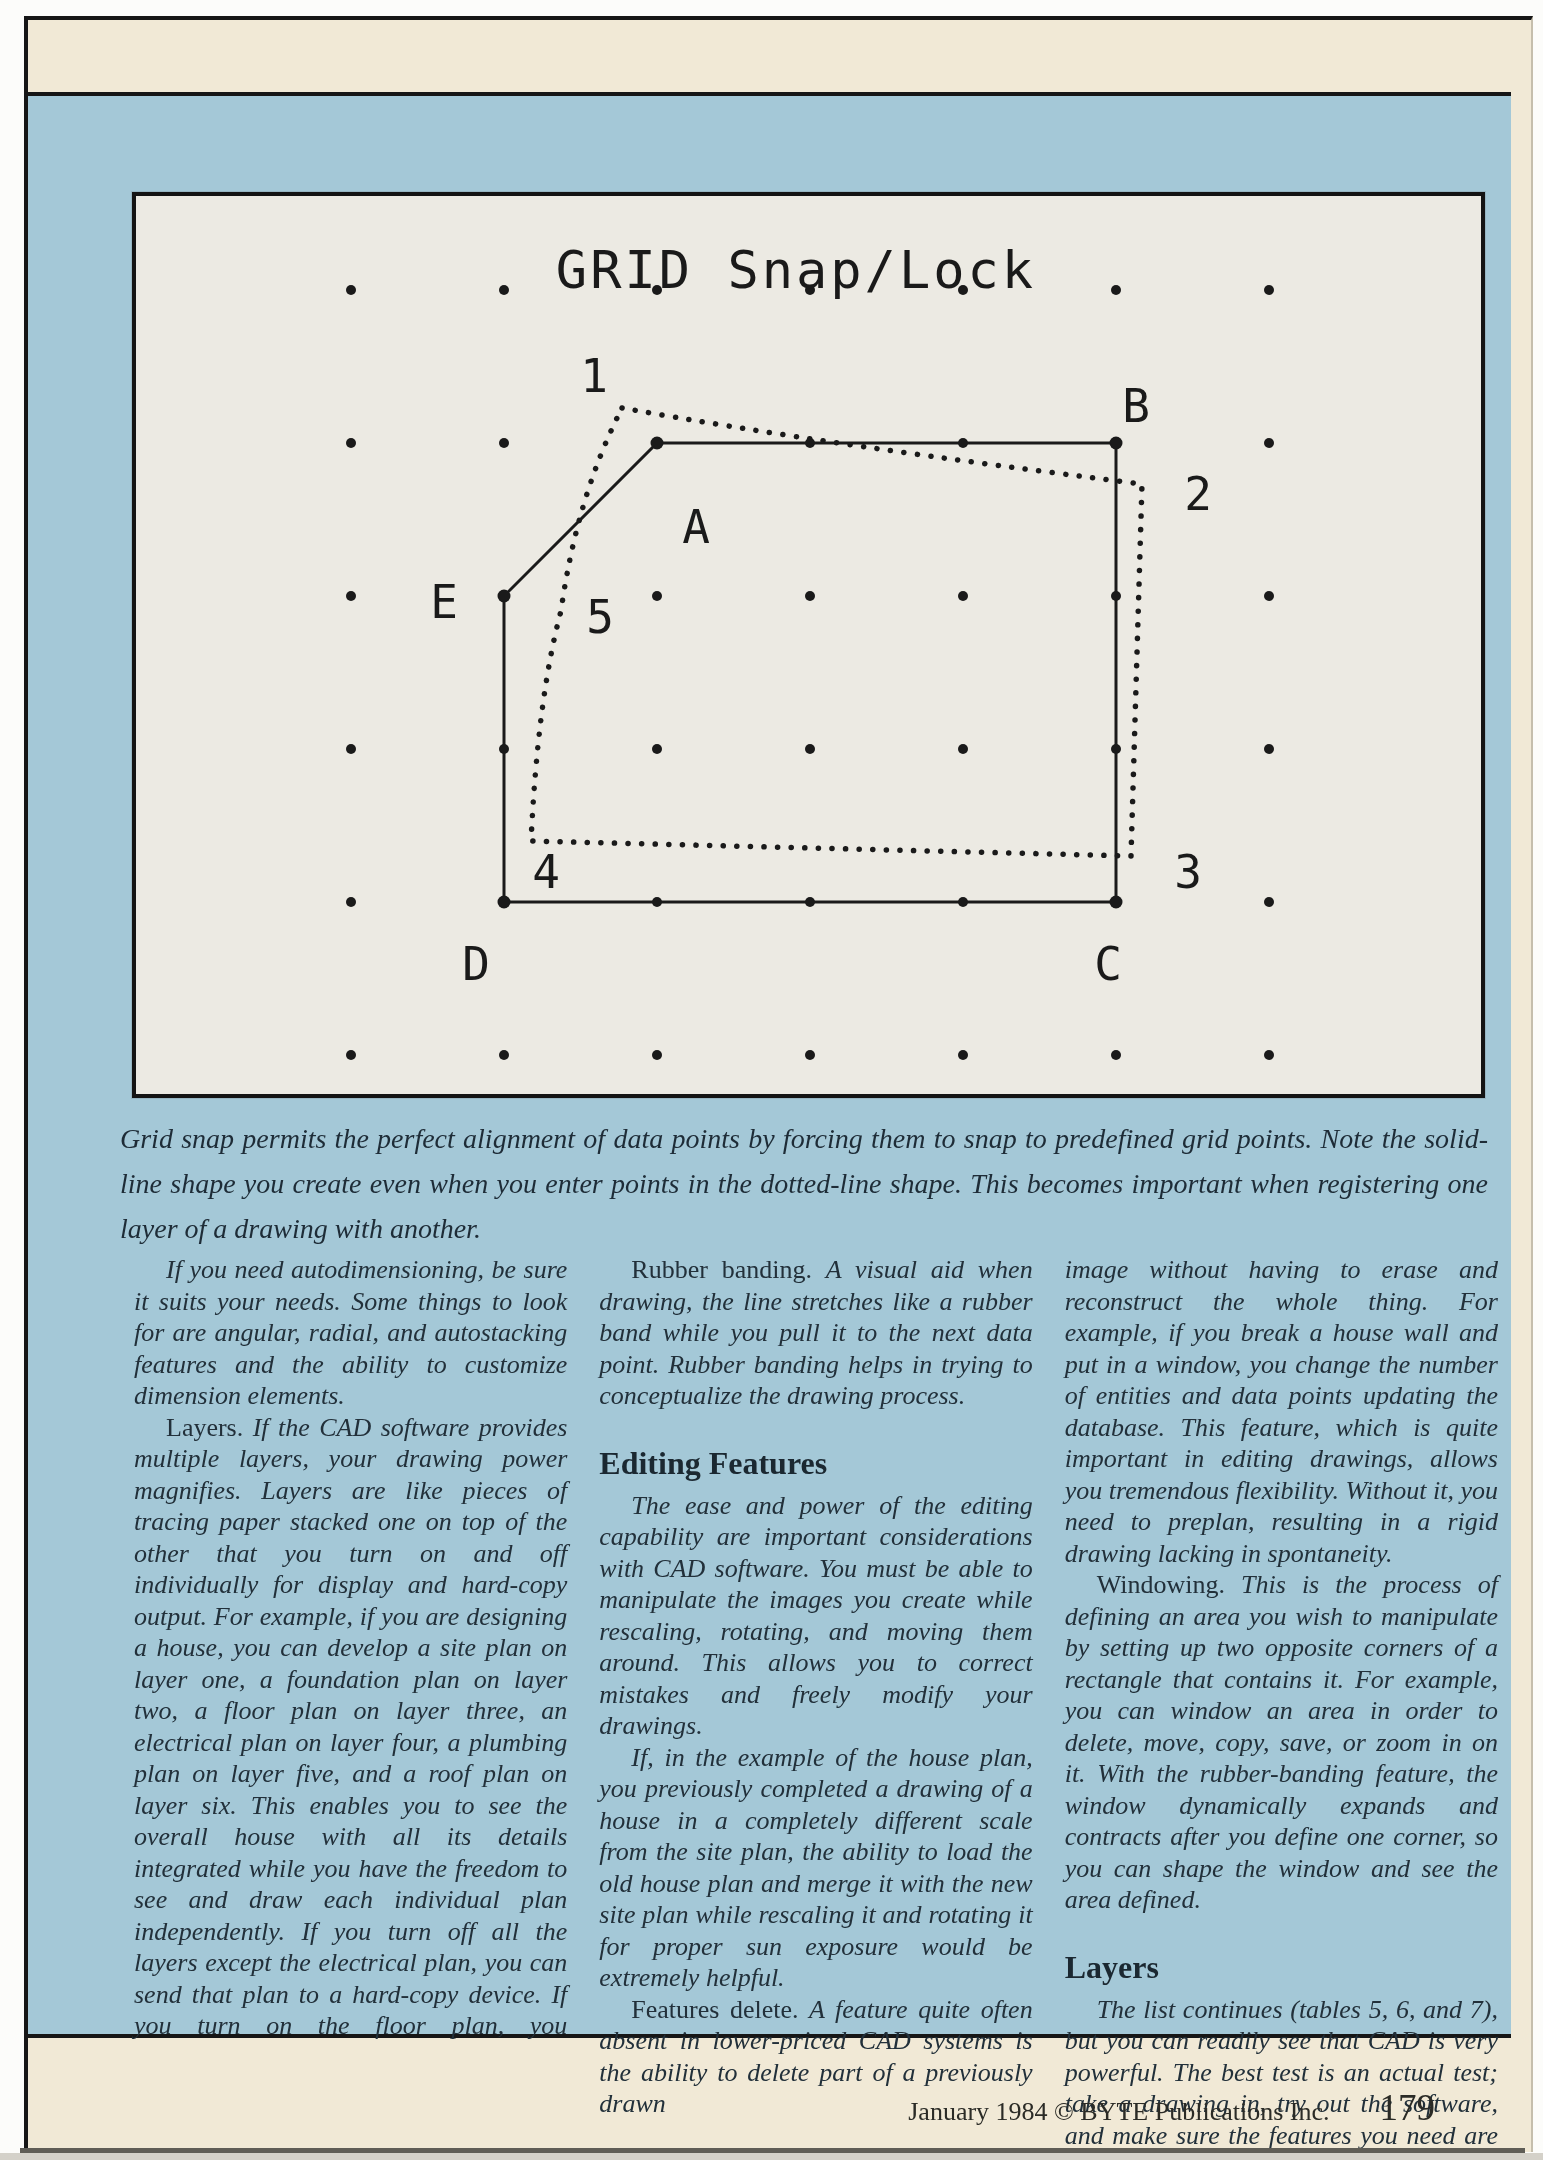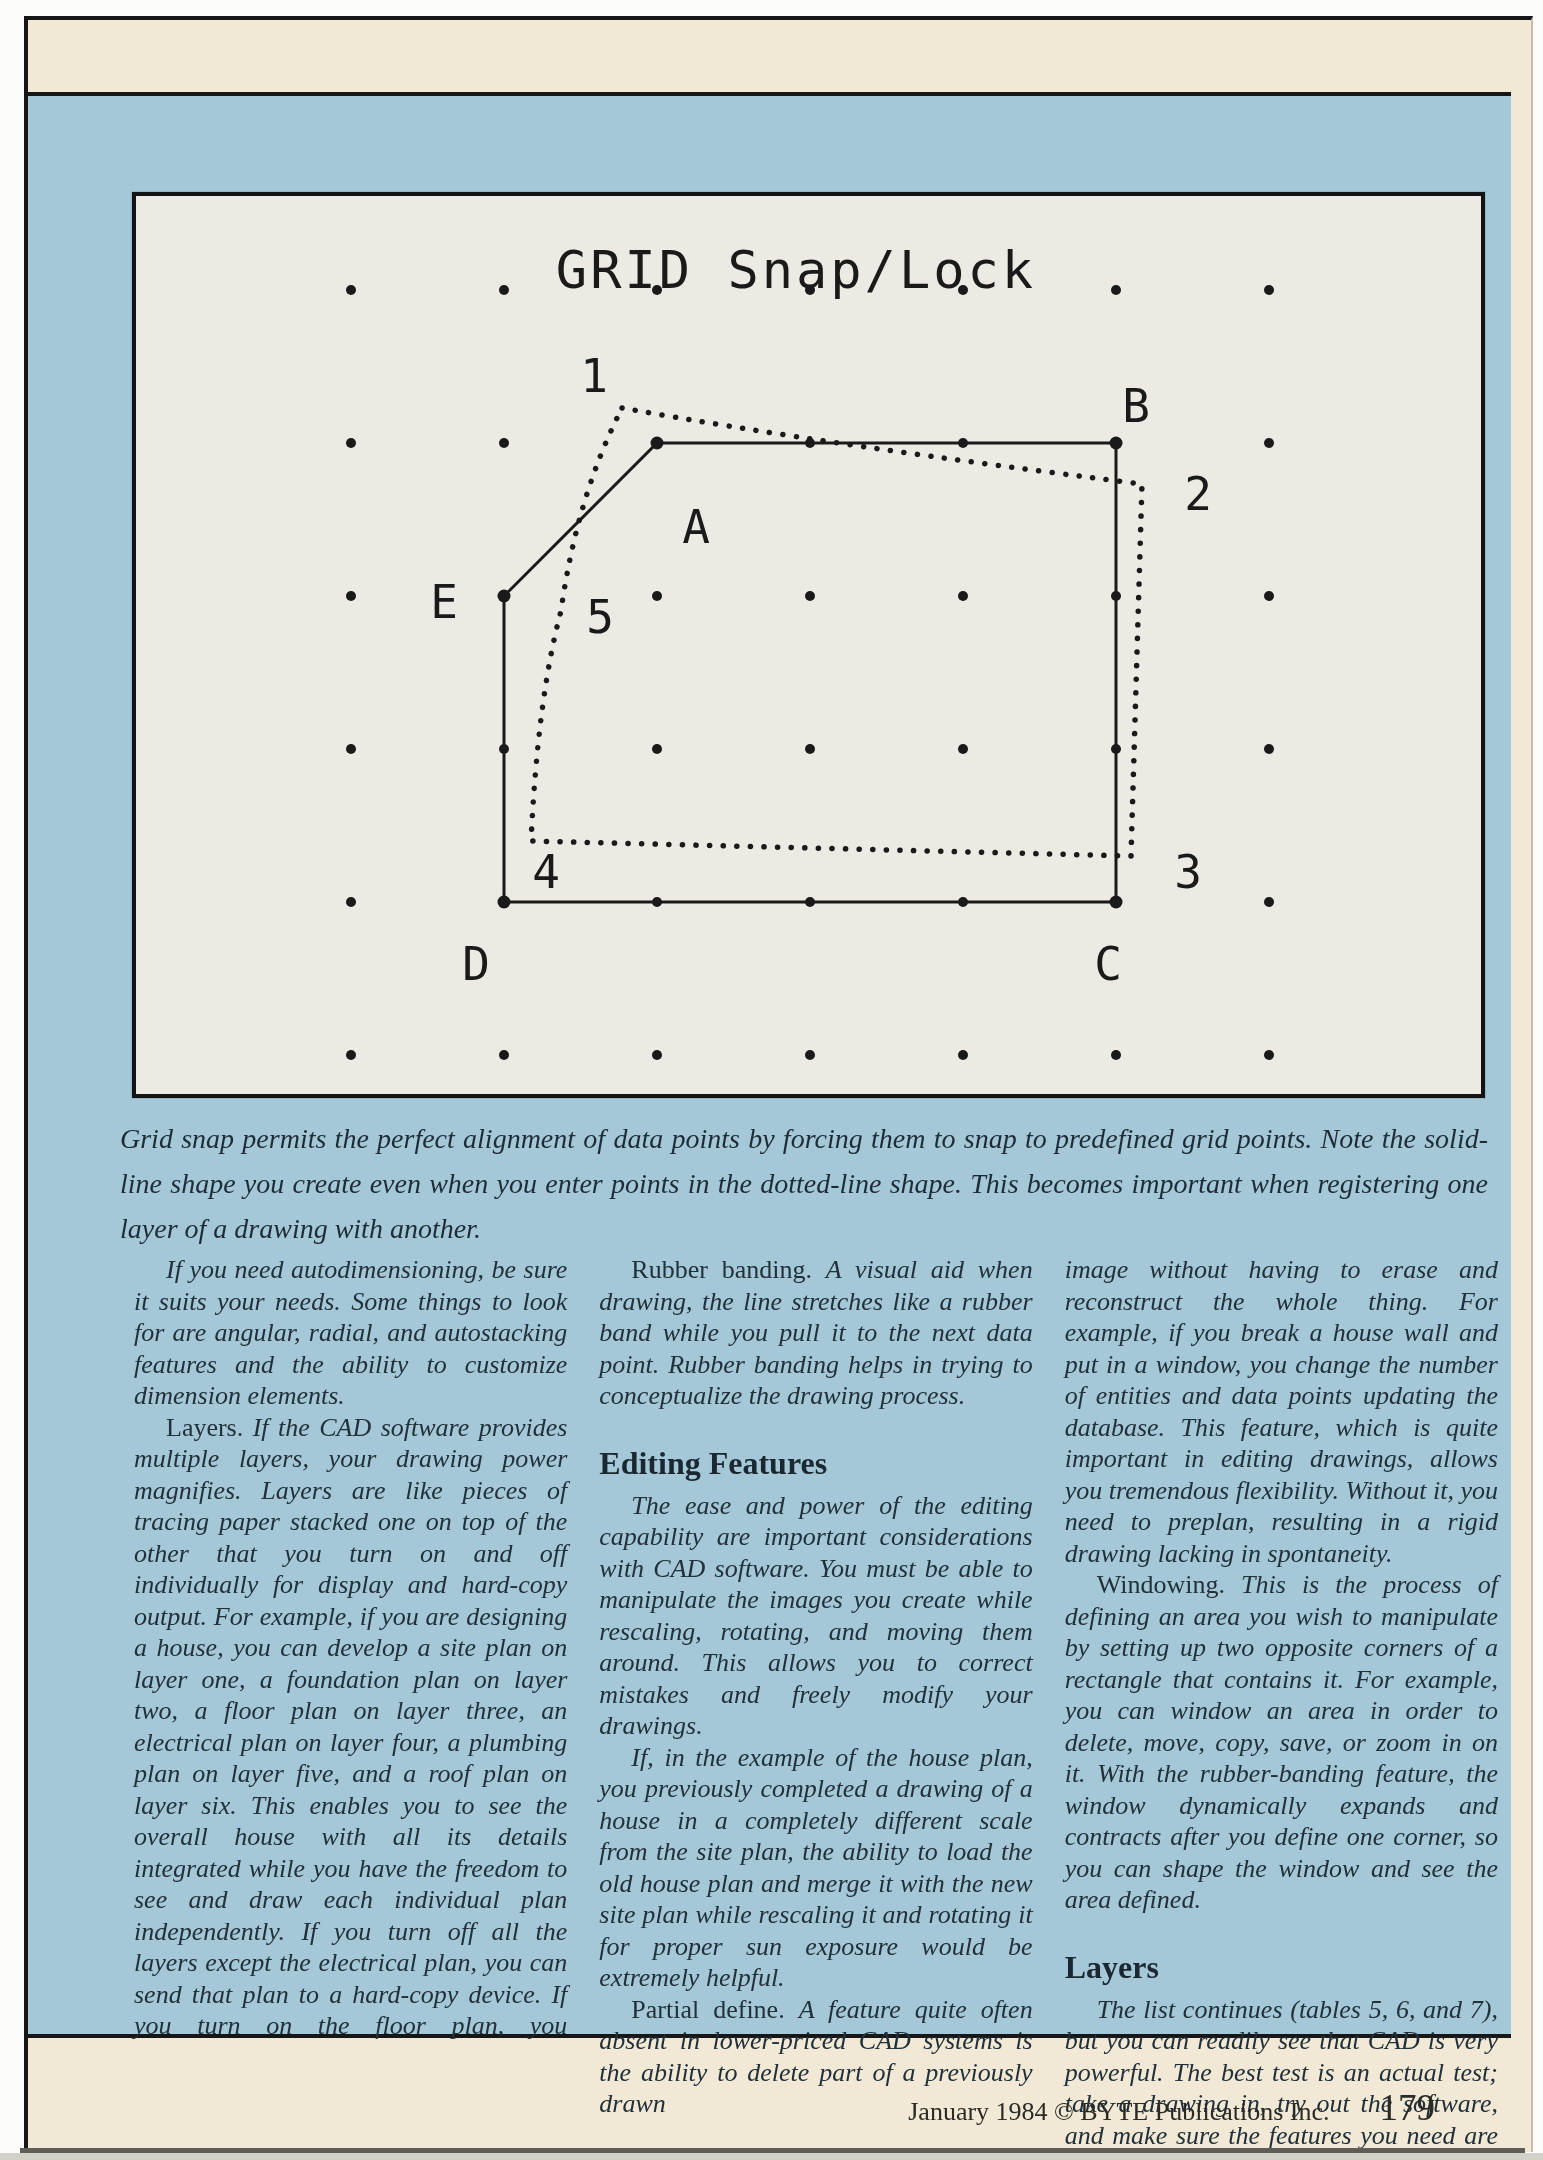--- a/index.html
+++ b/index.html
@@ -144,21 +144,21 @@
     <div class="columns" id="columns">
         <div class="col">
           <p class="para indent">If you need autodimensioning, be sure it suits your needs. Some things to look for are angular, radial, and autostacking features and the ability to customize dimension elements.</p>
           <p class="para indent jlast"><span class="lead">Layers. </span>If the CAD software provides multiple layers, your drawing power magnifies. Layers are like pieces of tracing paper stacked one on top of the other that you turn on and off individually for display and hard-copy output. For example, if you are designing a house, you can develop a site plan on layer one, a foundation plan on layer two, a floor plan on layer three, an electrical plan on layer four, a plumbing plan on layer five, and a roof plan on layer six. This enables you to see the overall house with all its details integrated while you have the freedom to see and draw each individual plan independently. If you turn off all the layers except the electrical plan, you can send that plan to a hard-copy device. If you turn on the floor plan, you</p>
         </div>
         <div class="col">
           <p class="para indent"><span class="lead">Rubber banding. </span>A visual aid when drawing, the line stretches like a rubber band while you pull it to the next data point. Rubber banding helps in trying to conceptualize the drawing process.</p>
           <div class="hdg">Editing Features</div>
           <p class="para indent">The ease and power of the editing capability are important considerations with CAD software. You must be able to manipulate the images you create while rescaling, rotating, and moving them around. This allows you to correct mistakes and freely modify your drawings.</p>
           <p class="para indent">If, in the example of the house plan, you previously completed a drawing of a house in a completely different scale from the site plan, the ability to load the old house plan and merge it with the new site plan while rescaling it and rotating it for proper sun exposure would be extremely helpful.</p>
-          <p class="para indent jlast"><span class="lead">Partial define. </span>A feature quite often absent in lower-priced CAD systems is the ability to delete part of a previously drawn</p>
+          <p class="para indent jlast"><span class="lead">Features delete. </span>A feature quite often absent in lower-priced CAD systems is the ability to delete part of a previously drawn</p>
         </div>
         <div class="col">
           <p class="para">image without having to erase and reconstruct the whole thing. For example, if you break a house wall and put in a window, you change the number of entities and data points updating the database. This feature, which is quite important in editing drawings, allows you tremendous flexibility. Without it, you need to preplan, resulting in a rigid drawing lacking in spontaneity.</p>
           <p class="para indent"><span class="lead">Windowing. </span>This is the process of defining an area you wish to manipulate by setting up two opposite corners of a rectangle that contains it. For example, you can window an area in order to delete, move, copy, save, or zoom in on it. With the rubber-banding feature, the window dynamically expands and contracts after you define one corner, so you can shape the window and see the area defined.</p>
           <div class="hdg">Layers</div>
           <p class="para indent">The list continues (tables 5, 6, and 7), but you can readily see that CAD is very powerful. The best test is an actual test; take a drawing in, try out the software, and make sure the features you need are there.</p>
         </div>
       </div>
   </div>
   <div class="footer">

